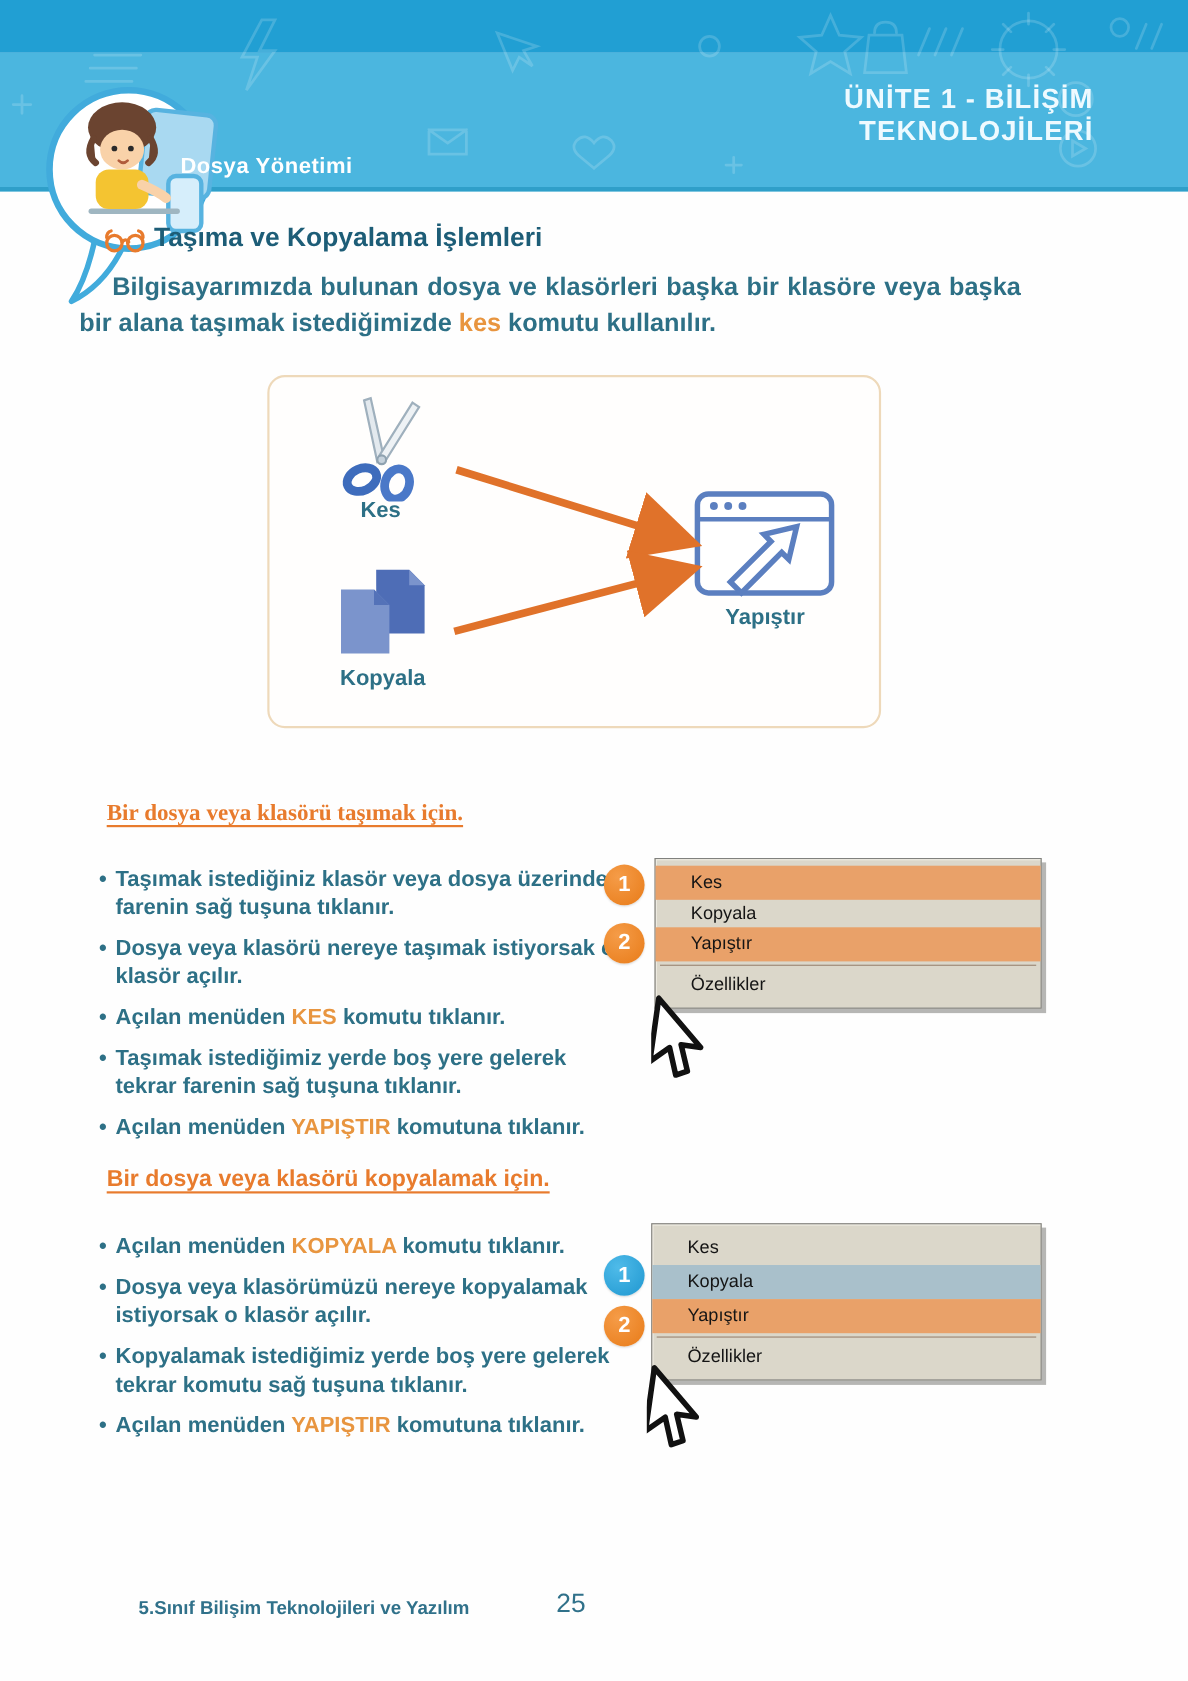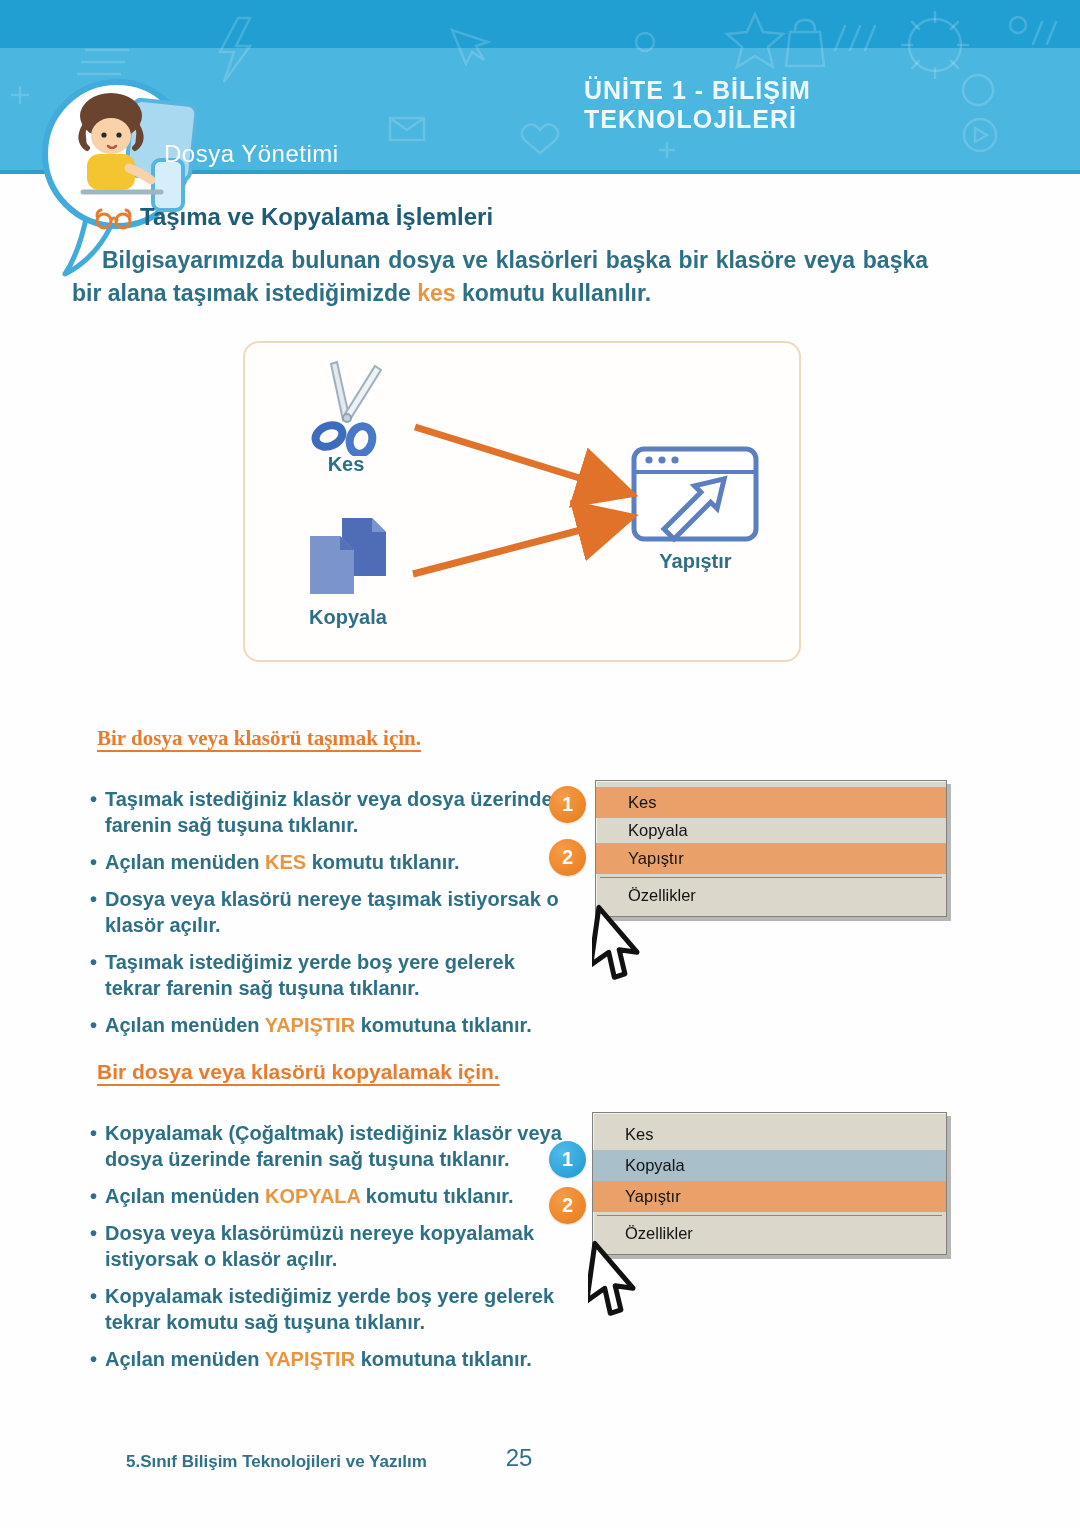--- a/index.html
+++ b/index.html
@@ -4,24 +4,24 @@
 <style>
   html,body{margin:0;padding:0;background:#ffffff;}
   .page{position:relative;width:1080px;height:1528px;background:#fefefe;overflow:hidden;
         font-family:"Liberation Sans","DejaVu Sans",sans-serif;}
 
   
   .band-dark{position:absolute;left:0;top:0;width:1080px;height:48px;background:#219fd3;}
   .band-light{position:absolute;left:0;top:48px;width:1080px;height:122px;background:#4bb6df;
               border-bottom:4px solid #2f9fc9;}
   .doodles{position:absolute;left:0;top:0;width:1080px;height:170px;pointer-events:none;}
-  .unit-title{position:absolute;left:584px;top:76px;width:430px;text-align:left;
+  .unit-title{position:absolute;left:564px;top:76px;width:430px;text-align:right;
               color:#eefaff;font-size:25px;font-weight:bold;letter-spacing:1px;}
-  .page-title{position:absolute;left:164px;top:140px;color:#ffffff;font-size:24px;
-              font-weight:normal;letter-spacing:.5px;}
+  .page-title{position:absolute;left:164px;top:140px;color:#ffffff;font-size:20px;
+              font-weight:bold;letter-spacing:.5px;}
   .mascot{position:absolute;left:25px;top:64px;width:185px;height:215px;}
 
   
   .sec-title-row{position:absolute;left:95px;top:203px;display:flex;align-items:flex-end;gap:7px;}
   .sec-title-row .txt{color:#1d5d77;font-size:24px;font-weight:bold;}
   .intro{position:absolute;left:72px;top:244px;width:856px;color:#2d7086;font-size:23px;
          font-weight:bold;line-height:1.42;text-align:justify;text-indent:30px;}
   .em-orange{color:#e8953f;}
 
   
@@ -188,22 +188,22 @@
         <path d="M0,0 L9,4.5 L0,9 z" fill="#e0722a"></path>
       </marker>
     </defs>
     <line x1="172" y1="86" x2="372" y2="148" stroke="#e0722a" stroke-width="7" marker-end="url(#ah)"></line>
     <line x1="170" y1="233" x2="372" y2="180" stroke="#e0722a" stroke-width="7" marker-end="url(#ah)"></line>
   </svg>
 
   <div class="sec-head sec1-head">Bir dosya veya klasörü taşımak için.</div>
   <div class="bullets sec1-bullets">
     <div class="bullet"><span>Taşımak istediğiniz klasör veya dosya üzerinde farenin sağ tuşuna tıklanır.</span><span class="em-orange"></span><span></span></div>
+    <div class="bullet"><span>Dosya veya klasörü nereye taşımak istiyorsak o klasör açılır.</span><span class="em-orange"></span><span></span></div>
     <div class="bullet"><span>Açılan menüden </span><span class="em-orange">KES</span><span> komutu tıklanır.</span></div>
-    <div class="bullet"><span>Dosya veya klasörü nereye taşımak istiyorsak o klasör açılır.</span><span class="em-orange"></span><span></span></div>
     <div class="bullet"><span>Taşımak istediğimiz yerde boş yere gelerek tekrar farenin sağ tuşuna tıklanır.</span><span class="em-orange"></span><span></span></div>
     <div class="bullet"><span>Açılan menüden </span><span class="em-orange">YAPIŞTIR</span><span> komutuna tıklanır.</span></div>
   </div>
 
   <div class="menu menu1">
     <div class="mi hl-orange">Kes</div>
     <div class="mi plain">Kopyala</div>
     <div class="mi hl-orange">Yapıştır</div>
     <hr class="menu-sep">
     <div class="mi tall">Özellikler</div>
@@ -211,21 +211,20 @@
   <div class="badge badge-m1-1">1</div>
   <div class="badge badge-m1-2">2</div>
   <svg class="cursor cursor1" width="62" height="82" viewBox="0 0 62 82">
     <g transform="rotate(8 10 10)">
       <polygon points="6,4 6,62 22,47 31,71 41,66 32,43 50,43" fill="#ffffff" stroke="#111111" stroke-width="5" stroke-linejoin="round"></polygon>
     </g>
   </svg>
 
   <div class="sec-head sec2-head">Bir dosya veya klasörü kopyalamak için.</div>
   <div class="bullets sec2-bullets">
-    <div class="bullet"><span>Kopyalamak (Çoğaltmak) istediğiniz klasör veya dosya üzerinde farenin sağ tuşuna tıklanır.</span><span class="em-orange"></span><span></span></div>
     <div class="bullet"><span>Açılan menüden </span><span class="em-orange">KOPYALA</span><span> komutu tıklanır.</span></div>
     <div class="bullet"><span>Dosya veya klasörümüzü nereye kopyalamak istiyorsak o klasör açılır.</span><span class="em-orange"></span><span></span></div>
     <div class="bullet"><span>Kopyalamak istediğimiz yerde boş yere gelerek tekrar komutu sağ tuşuna tıklanır.</span><span class="em-orange"></span><span></span></div>
     <div class="bullet"><span>Açılan menüden </span><span class="em-orange">YAPIŞTIR</span><span> komutuna tıklanır.</span></div>
   </div>
 
   <div class="menu menu2">
     <div class="mi tall">Kes</div>
     <div class="mi hl-blue">Kopyala</div>
     <div class="mi hl-orange">Yapıştır</div>

